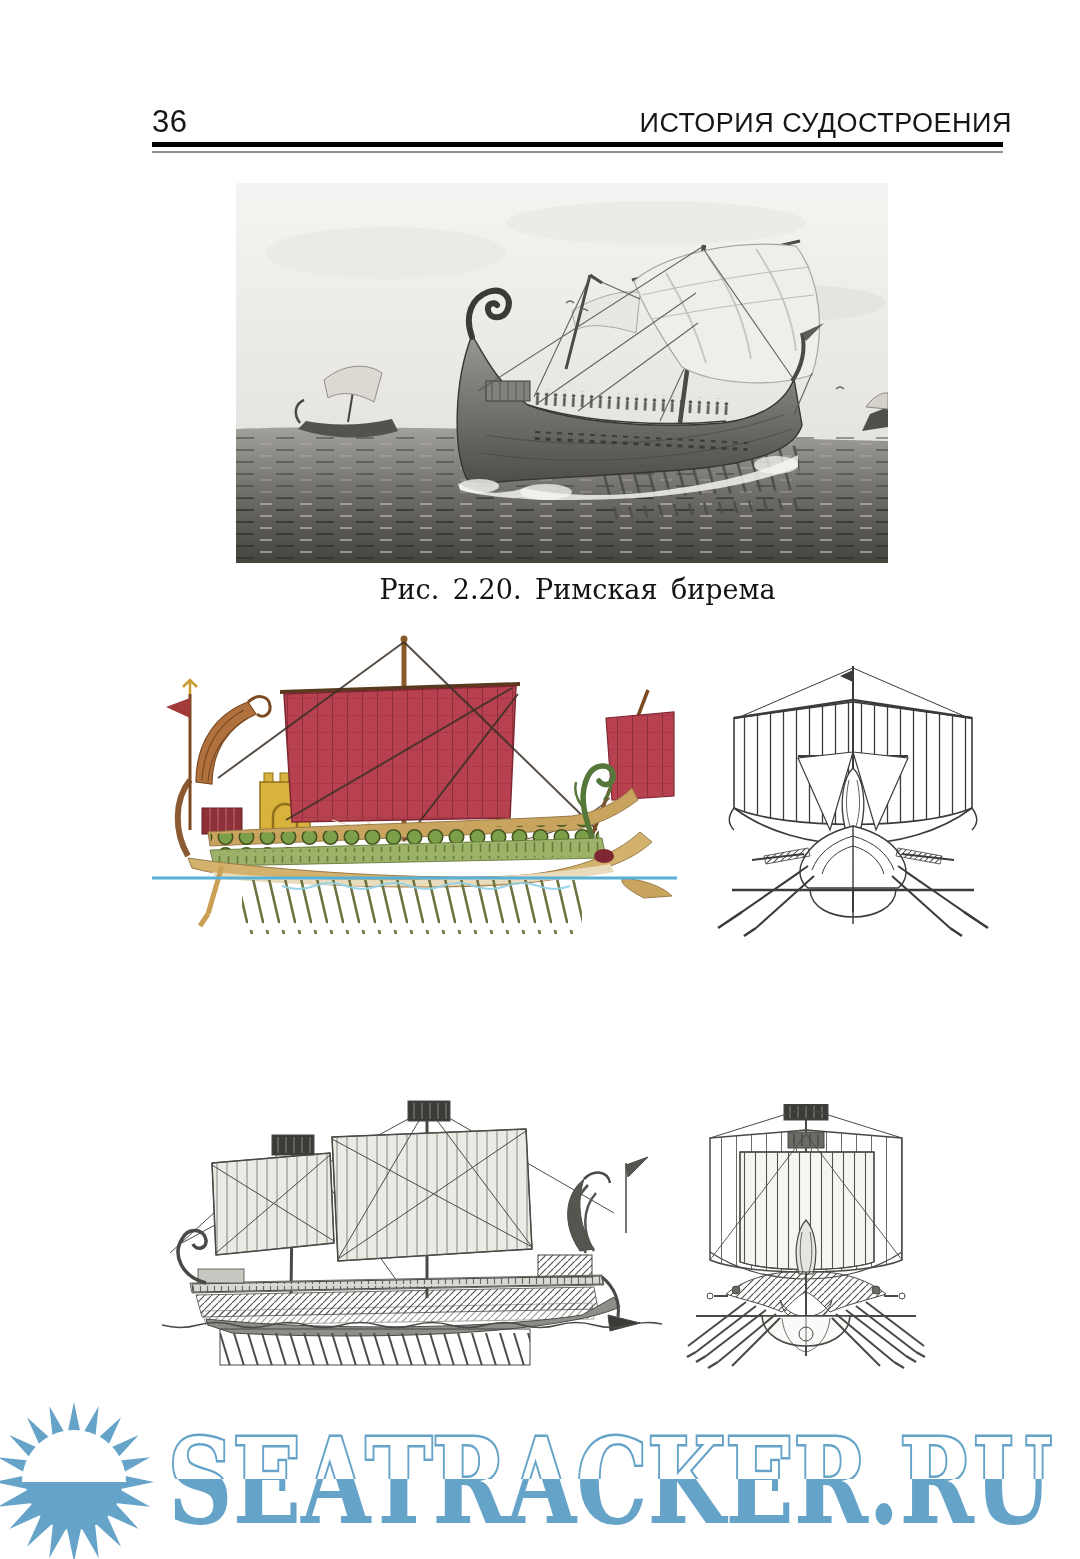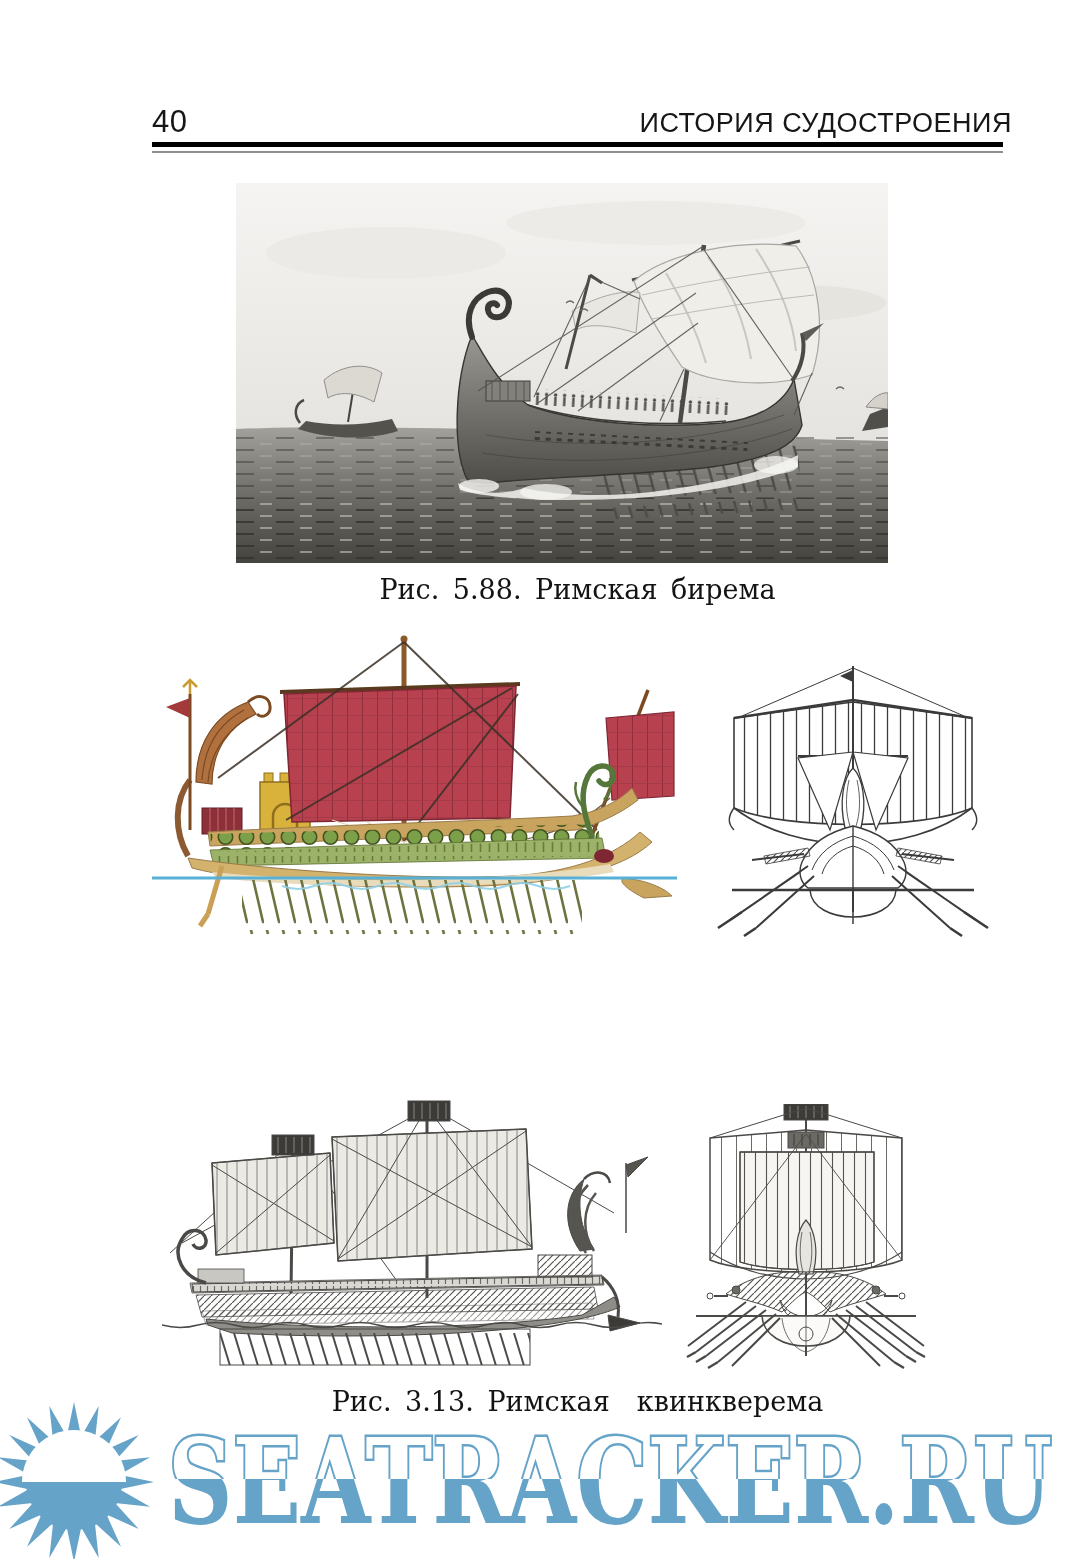--- a/index.html
+++ b/index.html
@@ -14,21 +14,21 @@
            font-family:"DejaVu Serif","Liberation Serif",serif;font-size:27px;color:#131313;
            white-space:pre-wrap;word-spacing:5px;}
   .cap1{top:574px;} .cap2{top:953px;} .cap3{top:1386px;}
   svg{display:block;}
 </style>
 </head>
 <body>
 
 <div class="page">
 
-  <div class="pagenum">40</div>
+  <div class="pagenum">36</div>
   <div class="htitle">ИСТОРИЯ СУДОСТРОЕНИЯ</div>
   <div class="rule-thick"></div>
   <div class="rule-thin"></div>
 
   <svg class="abs" style="left:236px;top:183px" width="652" height="380" viewBox="0 0 652 380">
     <defs>
       <linearGradient id="f1sky" x1="0" y1="0" x2="0" y2="1">
         <stop offset="0" stop-color="#f5f4f2"></stop>
           <stop offset="1" stop-color="#dedcd7"></stop>
       </linearGradient>
@@ -99,21 +99,21 @@
       <path d="M466 64 L242 208 M466 64 L556 194 M460 110 L302 220 M462 140 L342 228 M448 186 L424 238 M576 190 L558 232 M354 94 L298 214 M354 94 L404 116" stroke="#55544e" stroke-width="1.1" fill="none" opacity=".9"></path>
       <path d="M556 198 C566 184 570 166 566 150" stroke="#4b4a45" stroke-width="4" fill="none"></path>
       <path d="M566 150 L588 140 L570 158 Z" fill="#5e5d58"></path>
       <path d="M222 300 C240 312 268 312 288 305 C320 313 380 315 430 307 C470 301 520 293 562 272 L562 284 C520 301 460 311 400 315 C330 319 258 317 224 307 Z" fill="#f3f2ef" opacity=".85"></path>
       <ellipse cx="243" cy="303" rx="20" ry="7" fill="#f6f5f2" opacity=".8"></ellipse>
       <ellipse cx="310" cy="309" rx="26" ry="8" fill="#f6f5f2" opacity=".75"></ellipse>
       <ellipse cx="540" cy="282" rx="22" ry="9" fill="#f6f5f2" opacity=".75"></ellipse>
     </g>
     <path d="M330 120 q4 -4 8 0 M344 128 q4 -4 8 0 M600 206 q4 -4 8 0" stroke="#6b6a65" stroke-width="1.2" fill="none"></path>
   </svg>
-  <div class="caption cap1">Рис. 5.88. Римская бирема</div>
+  <div class="caption cap1">Рис. 2.20. Римская бирема</div>
 
   <svg class="abs" style="left:152px;top:630px" width="525" height="312" viewBox="0 0 525 312">
     <defs>
       <pattern id="f2r" width="15" height="17" patternUnits="userSpaceOnUse">
         <rect width="15" height="17" fill="#b84150"></rect>
         <path d="M0 0 V17" stroke="#8e2f3c" stroke-width="2"></path>
         <path d="M0 0 H15" stroke="#a03744" stroke-width="1.4"></path>
       </pattern>
       <pattern id="f2s" width="21" height="18" patternUnits="userSpaceOnUse">
         <circle cx="10.5" cy="9" r="7.2" fill="#7c9f49" stroke="#44541f" stroke-width="1.6"></circle>
@@ -317,21 +317,20 @@
       <path d="M78 212 C80 252 164 252 166 212 Z" fill="#fbfaf8" stroke-width="1.5"></path>
       <path d="M122 212 V250 M98 214 C100 234 112 246 122 248 M146 214 C144 234 132 246 122 248" stroke-width=".8"></path>
       <circle cx="122" cy="230" r="7" stroke-width="1"></circle>
       <g stroke-width="2">
         <path d="M92 210 L34 258 M82 206 L22 252 M72 202 L12 248 M62 198 L4 242 M96 214 L48 262"></path>
         <path d="M152 210 L210 258 M162 206 L222 252 M172 202 L232 248 M182 198 L240 242 M148 214 L196 262"></path>
         <path d="M34 258 l-10 6 M22 252 l-10 6 M12 248 l-9 5 M210 258 l10 6 M222 252 l10 6 M232 248 l9 5" stroke-width="2.4"></path>
       </g>
     </g>
   </svg>
-  <div class="caption cap3">Рис. 3.13. Римская  квинкверема</div>
 
   <div>
     <svg class="abs" style="left:-8px;top:1398px" width="168" height="168" viewBox="0 0 168 168">
       <polygon points="82.0,4.0 89.2,38.6 106.7,7.9 102.9,43.0 129.0,19.3 114.5,51.5 146.7,37.0 123.0,63.1 158.1,59.3 127.4,76.8 162.0,84.0 127.4,91.2 158.1,108.7 123.0,104.9 146.7,131.0 114.5,116.5 129.0,148.7 102.9,125.0 106.7,160.1 89.2,129.4 82.0,164.0 74.8,129.4 57.3,160.1 61.1,125.0 35.0,148.7 49.5,116.5 17.3,131.0 41.0,104.9 5.9,108.7 36.6,91.2 2.0,84.0 36.6,76.8 5.9,59.3 41.0,63.1 17.3,37.0 49.5,51.5 35.0,19.3 61.1,43.0 57.3,7.9 74.8,38.6" fill="#66a3c9"></polygon>
       <path d="M30 84 A52 52 0 0 1 134 84 Z" fill="#ffffff"></path>
       <path d="M34 84 A48 48 0 0 0 130 84 Z" fill="#66a3c9"></path>
     </svg>
     <svg class="abs" style="left:160px;top:1408px" width="905" height="150" viewBox="0 0 905 150">
       <defs>
         <clipPath id="wmTop">

